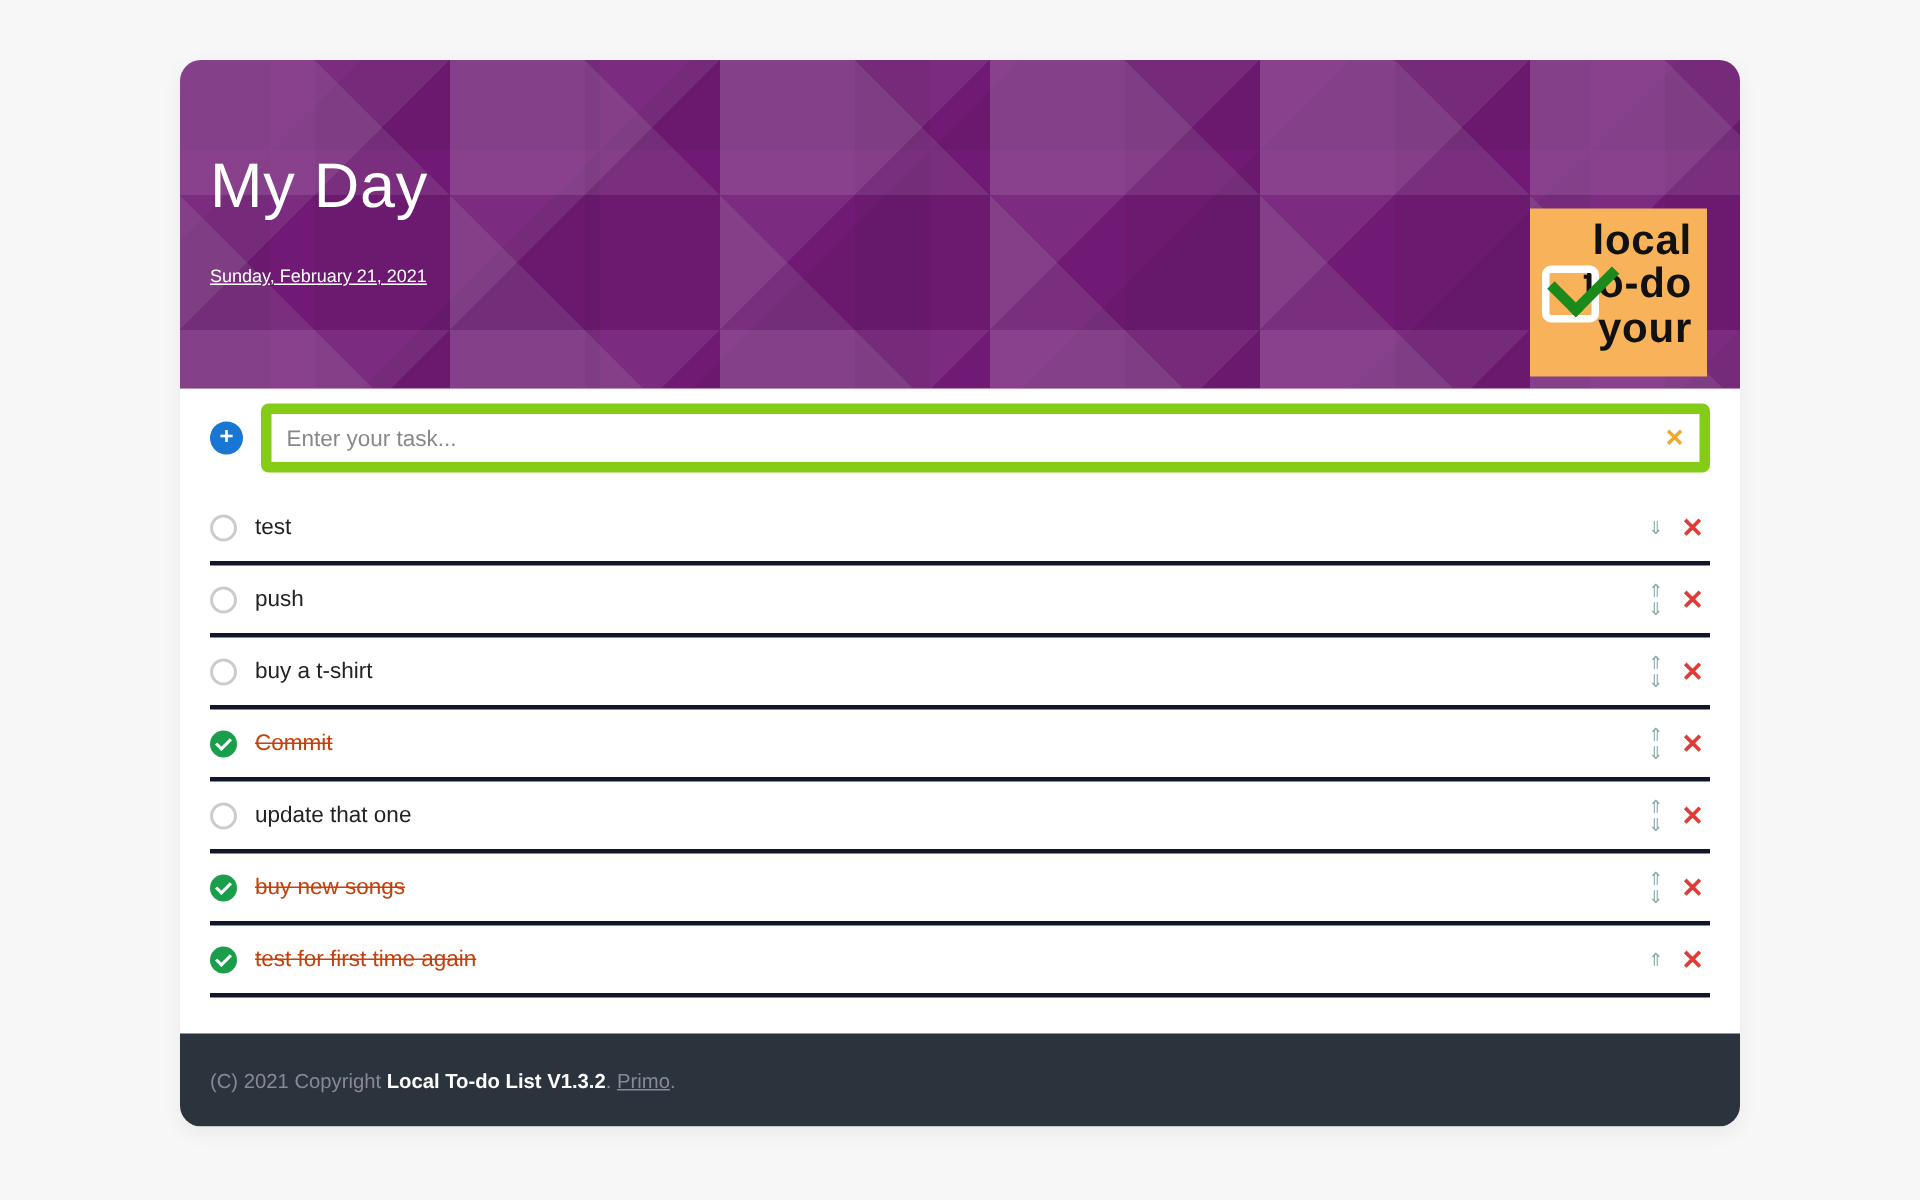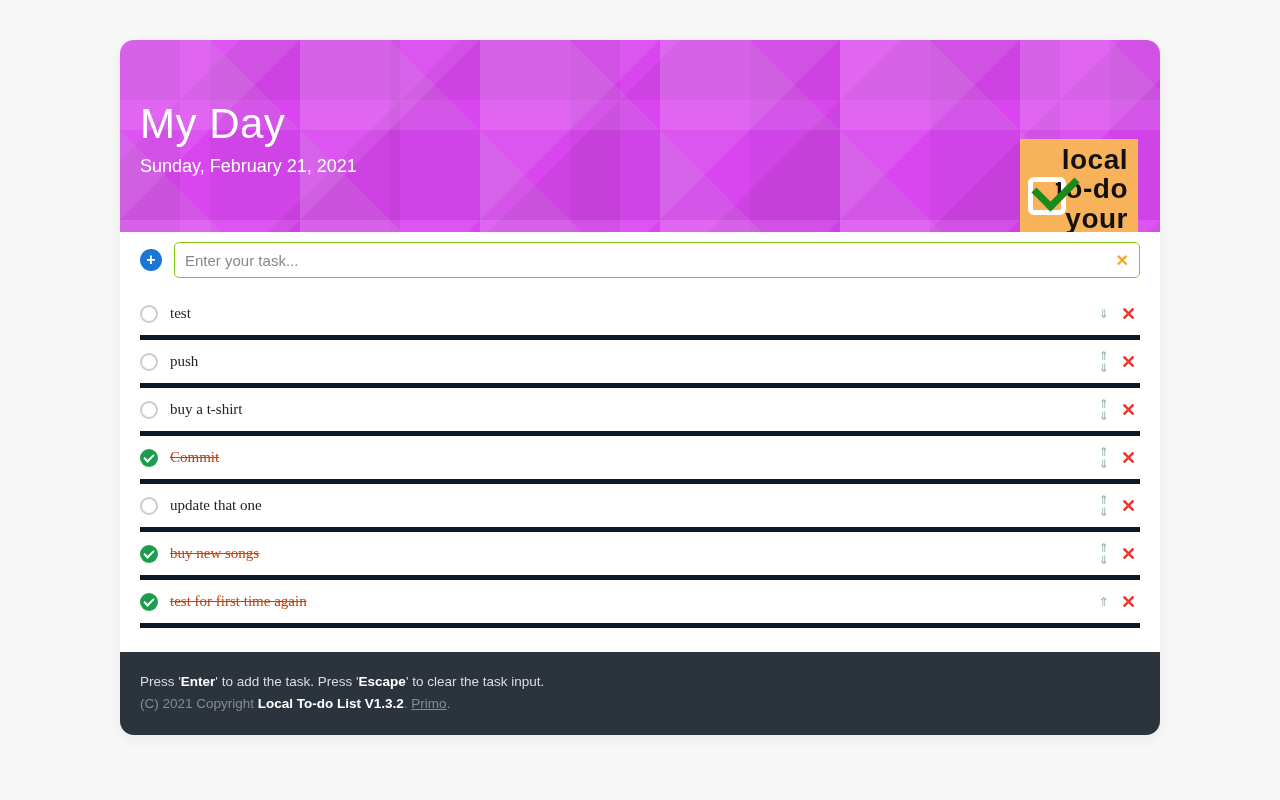--- a/index.html
+++ b/index.html
@@ -12,24 +12,24 @@
     padding: 40px 120px;
   }
   .card {
     background: #fff;
     border-radius: 14px;
     overflow: hidden;
     box-shadow: 0 4px 14px rgba(0,0,0,0.06);
   }
   .header {
     position: relative;
-    height: 192px;
+    height: 219px;
     padding: 60px 20px 0 20px;
     color: #fff;
-    background: #d946ef;
+    background: #701a75;
     overflow: hidden;
   }
   
   .header::before {
     content: "";
     position: absolute;
     inset: 0;
     background:
       linear-gradient(135deg, rgba(255,255,255,0.08) 0 50%, transparent 50% 100%) 0 0/180px 180px,
       linear-gradient(45deg,  rgba(0,0,0,0.04)      0 50%, transparent 50% 100%) 90px 0/180px 180px,
@@ -38,22 +38,23 @@
     pointer-events: none;
   }
   .page-title {
     position: relative;
     font-size: 42px;
     font-weight: 400;
     letter-spacing: 0.5px;
   }
   .date {
     position: relative;
-    margin-top: 8px;
-    font-size: 18px;
+    margin-top: 29px;
+    font-size: 12px;
+    text-decoration: underline;
   }
   .logo {
     position: absolute;
     right: 22px;
     top: 55px;
     width: 118px;
     height: 112px;
     background: #f7b25a;
     color: #111;
     font-family: Impact, "Arial Black", sans-serif;
@@ -103,21 +104,21 @@
     font-size: 16px;
     font-weight: bold;
     line-height: 1;
     cursor: pointer;
     flex: 0 0 auto;
   }
   .task-input-wrap {
     flex: 1;
     display: flex;
     align-items: center;
-    border: 1px solid #84cc16;
+    border: 7px solid #84cc16;
     border-radius: 5px;
     height: 36px;
     padding: 16px 10px;
   }
   .task-input {
     flex: 1;
     border: none;
     outline: none;
     font-size: 15px;
     color: #555;
@@ -128,24 +129,23 @@
     font-size: 16px;
     font-weight: bold;
     cursor: pointer;
   }
   .list {
     padding: 4px 20px 24px 20px;
   }
   .row {
     display: flex;
     align-items: center;
-    border-bottom: 5px solid #0f172a;
+    border-bottom: 3px solid #0f172a;
     min-height: 48px;
     padding: 4px 0;
-    font-family: Liberation Serif, serif;
   }
   .chk {
     width: 18px;
     height: 18px;
     border-radius: 50%;
     margin-right: 12px;
     flex: 0 0 auto;
     cursor: pointer;
     position: relative;
   }
@@ -294,21 +294,18 @@
         <div class="task-text done">test for first time again</div>
         <div class="spacer"></div>
         <div class="arrows">
           <span>⇑</span>
         </div>
         <div class="del">✕</div>
       </div>
     </div>
 
   <div class="footer">
-    <div>
-      <span>Press '</span><b>Enter</b><span>' to add the task. Press '</span><b>Escape</b><span>' to clear the task input.</span>
-    </div>
     <div class="copy">
       <span>(C) 2021 Copyright </span><b>Local To-do List V1.3.2</b><span>. </span><u>Primo</u><span>.</span>
     </div>
   </div>
 
 </div>
 
 </body></html>

